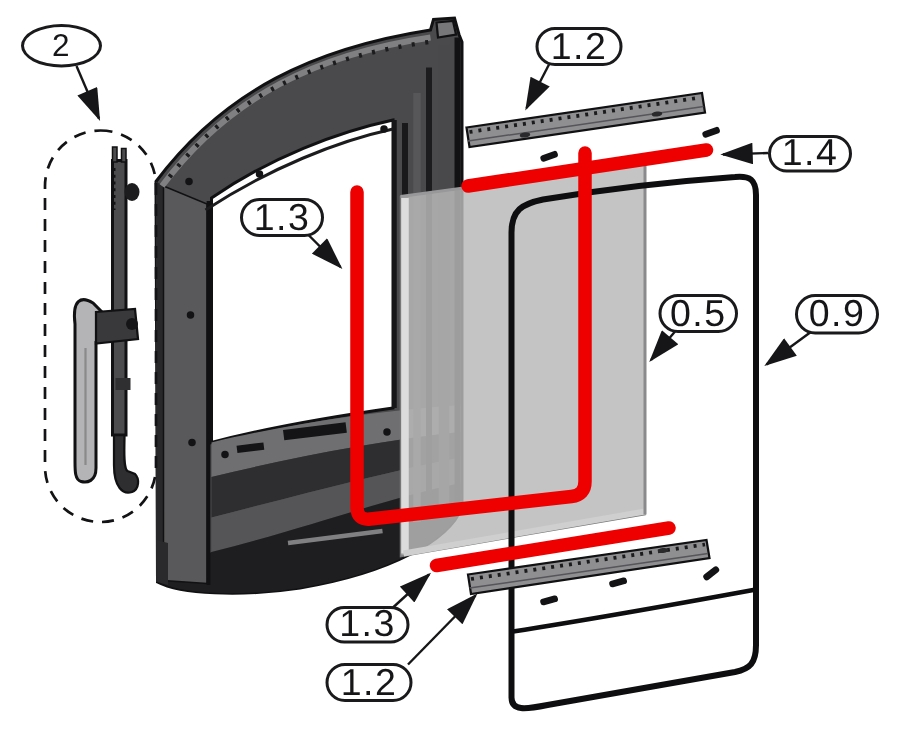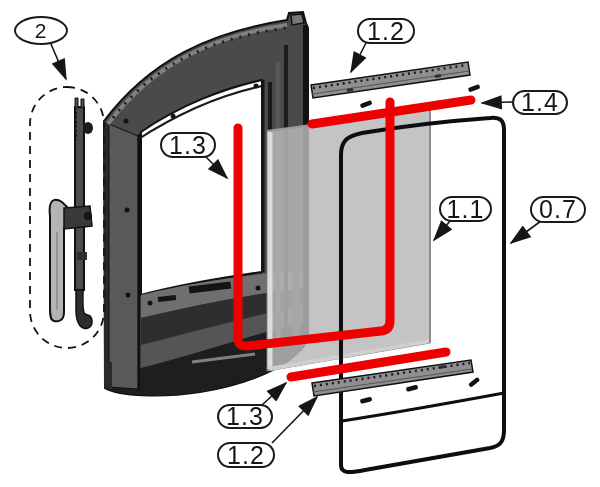--- a/index.html
+++ b/index.html
@@ -142,24 +142,24 @@
 <div class="callout" style="left:357px;top:18px;width:58px;height:26px;">
   <span>1.2</span>
 </div>
 <div class="callout" style="left:512px;top:90px;width:56px;height:25px;">
   <span>1.4</span>
 </div>
 <div class="callout" style="left:160px;top:132px;width:56px;height:26px;">
   <span>1.3</span>
 </div>
 <div class="callout" style="left:439px;top:196px;width:53px;height:26px;">
-  <span>1.1</span>
+  <span>0.5</span>
 </div>
 <div class="callout" style="left:530px;top:196px;width:56px;height:27px;">
-  <span>0.7</span>
+  <span>0.9</span>
 </div>
 <div class="callout" style="left:217px;top:404px;width:56px;height:25px;">
   <span>1.3</span>
 </div>
 <div class="callout" style="left:217px;top:442px;width:58px;height:26px;">
   <span>1.2</span>
 </div>
 
 </div>
 

